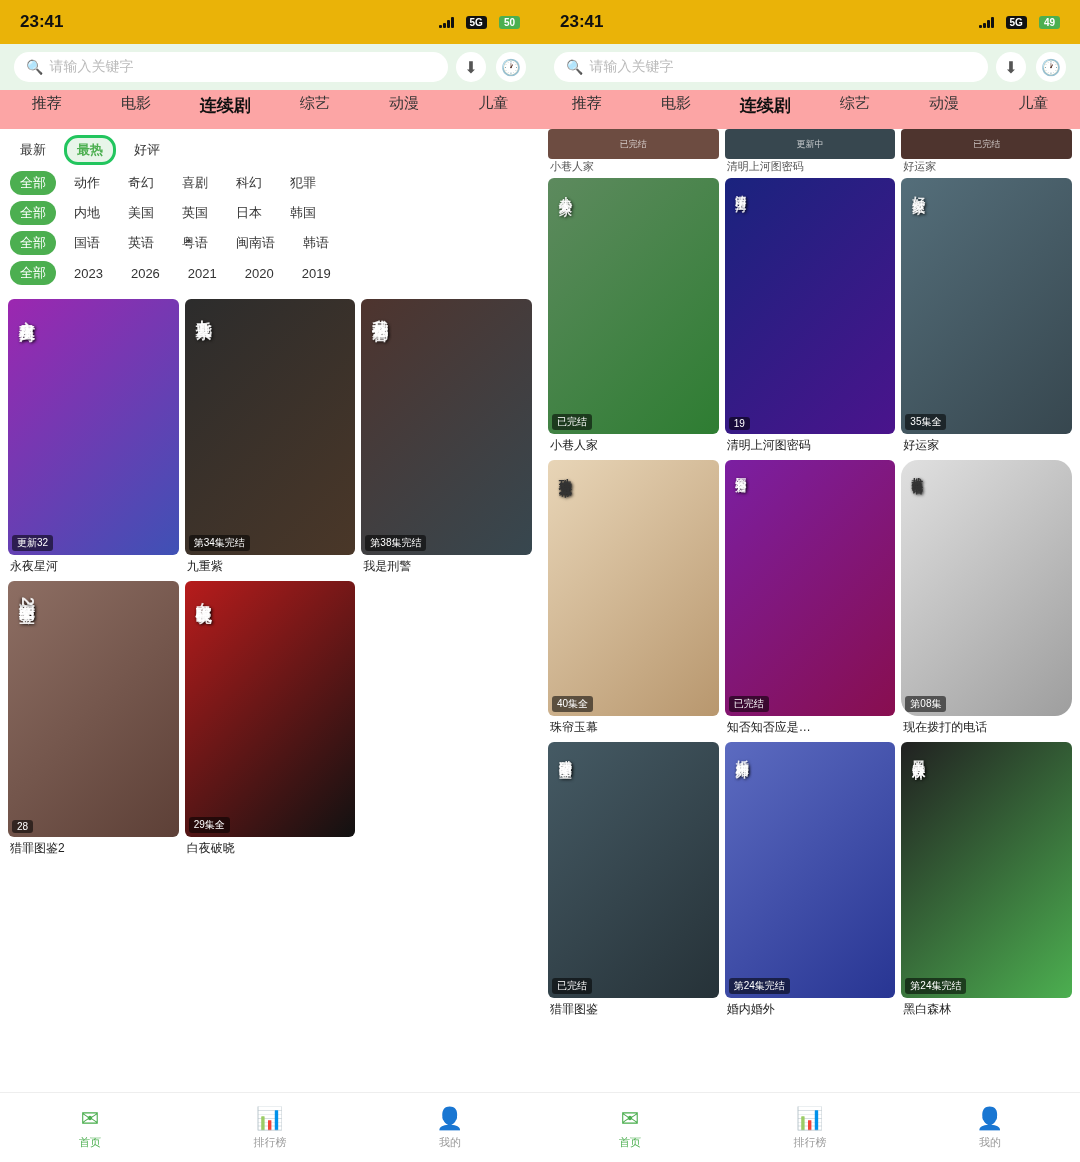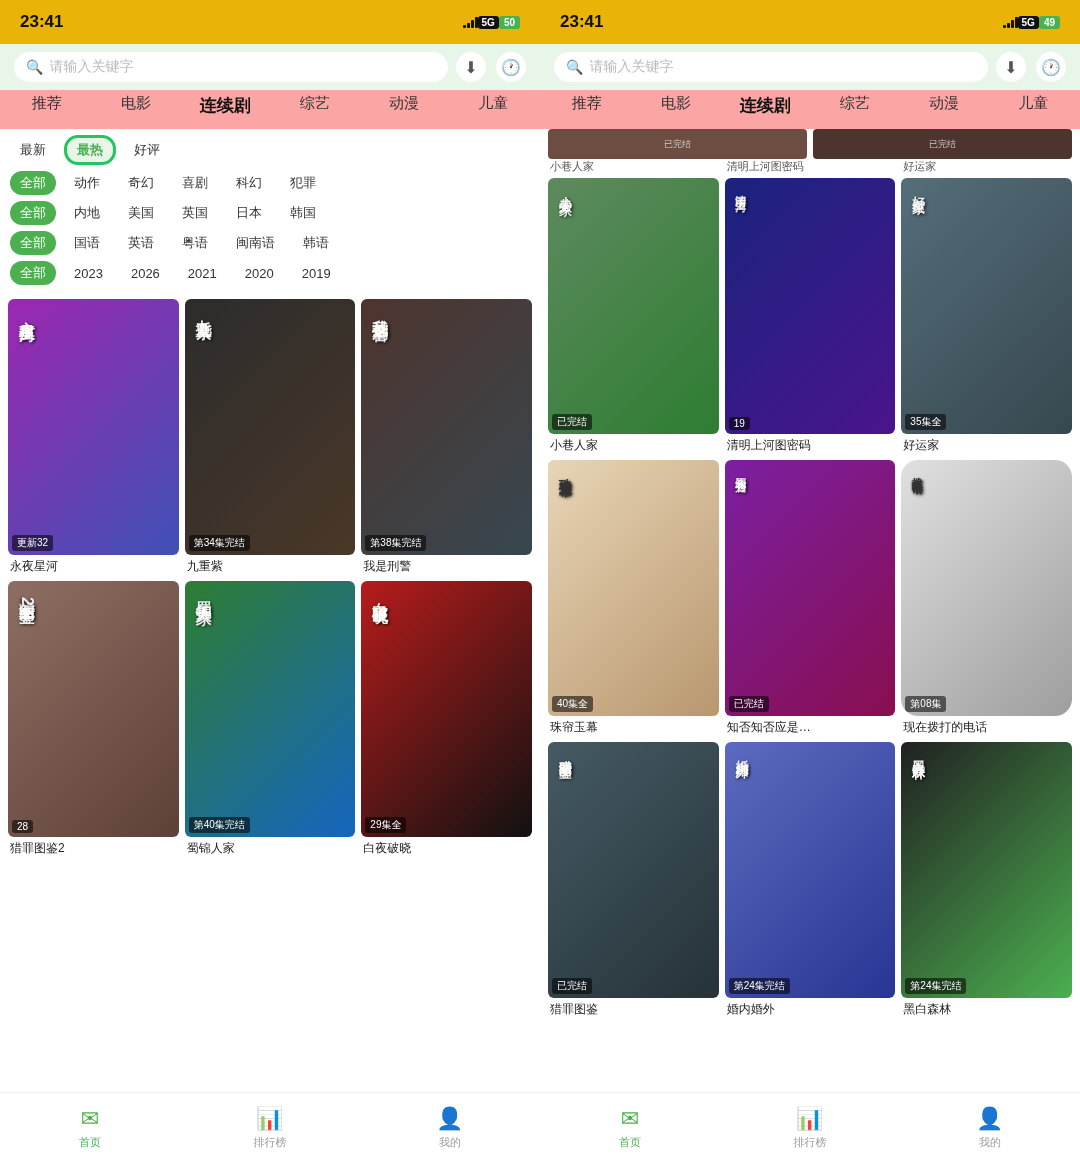--- a/index.html
+++ b/index.html
@@ -33,21 +33,21 @@
       flex-shrink: 0;
     }
     .status-time {
       font-size: 17px;
       font-weight: 600;
       color: #111;
     }
     .status-icons {
       display: flex;
       align-items: center;
-      gap: 0;
+      gap: 12px;
       font-size: 13px;
       color: #111;
       font-weight: 500;
     }
     .signal-bars {
       display: inline-flex;
       align-items: flex-end;
       gap: 1px;
       height: 12px;
     }
@@ -404,27 +404,20 @@
       </div>
 
       <div class="drama-card">
         <div class="drama-thumb" style="background: linear-gradient(135deg, #8d6e63 0%, #5d4037 100%);">
           <span class="poster-text">猎罪图鉴2</span>
           <span class="drama-badge">28</span>
         </div>
         <div class="drama-title">猎罪图鉴2</div>
       </div>
       <div class="drama-card">
-        <div class="drama-thumb" style="background: linear-gradient(135deg, #2e7d32 0%, #1565c0 100%);">
-          <span class="poster-text">蜀锦人家</span>
-          <span class="drama-badge">第40集完结</span>
-        </div>
-        <div class="drama-title">蜀锦人家</div>
-      </div>
-      <div class="drama-card">
         <div class="drama-thumb" style="background: linear-gradient(135deg, #b71c1c 0%, #111 100%);">
           <span class="poster-text">白夜破晓</span>
           <span class="drama-badge">29集全</span>
         </div>
         <div class="drama-title">白夜破晓</div>
       </div>
     </div>
   </div>
 
   <div class="bottom-nav">
@@ -476,20 +469,23 @@
     <div class="nav-tab active">连续剧</div>
     <div class="nav-tab">综艺</div>
     <div class="nav-tab">动漫</div>
     <div class="nav-tab">儿童</div>
   </div>
 
   <div class="top-partial">
     <div class="top-partial-item col1">
       <span style="font-size:9px;color:#fff;opacity:0.7">已完结</span>
     </div>
+    <div class="top-partial-item col2">
+      <span style="font-size:9px;color:#fff;opacity:0.7">更新中</span>
+    </div>
     <div class="top-partial-item col3">
       <span style="font-size:9px;color:#fff;opacity:0.7">已完结</span>
     </div>
   </div>
 
   <div class="right-content-area">
     <div class="content-grid" style="margin-bottom:4px;">
 
       <div style="font-size:11px;color:#555;padding:0 2px;margin-top:-2px;">小巷人家</div>
       <div style="font-size:11px;color:#555;padding:0 2px;margin-top:-2px;">清明上河图密码</div>

